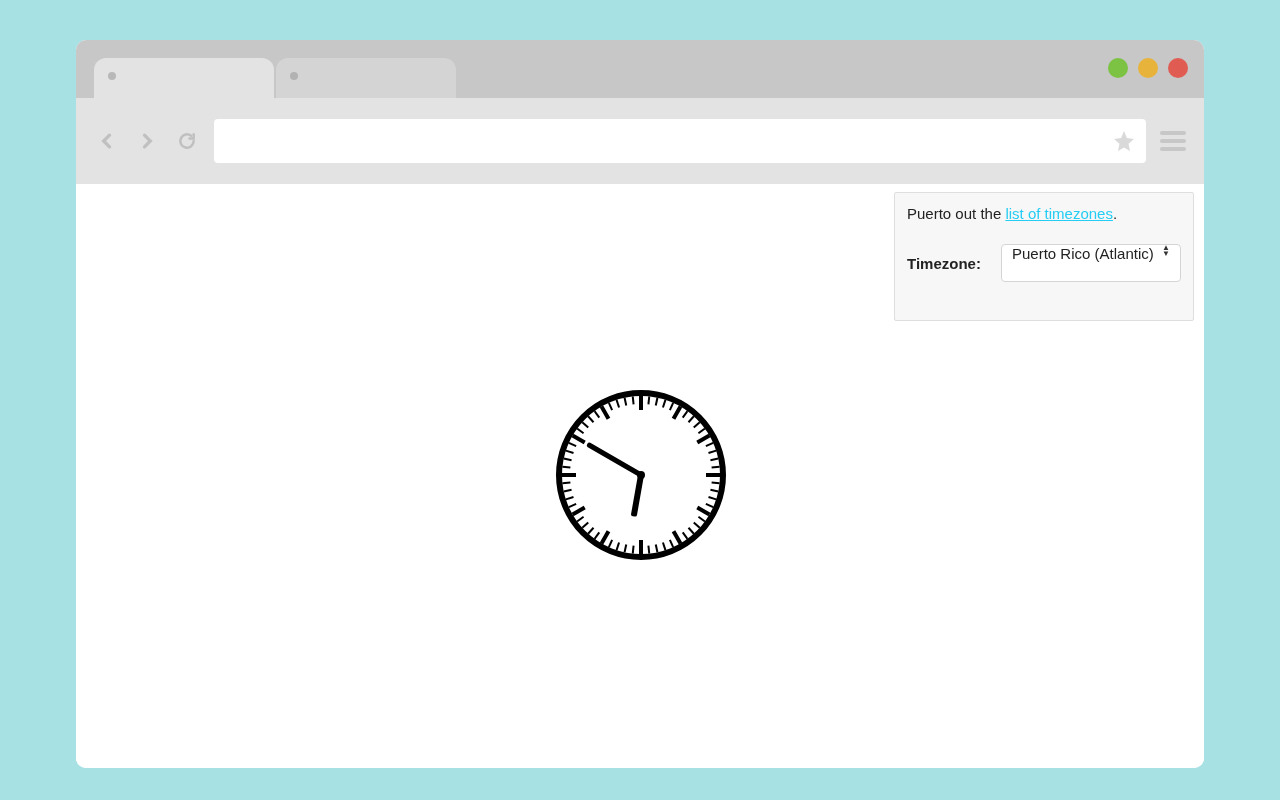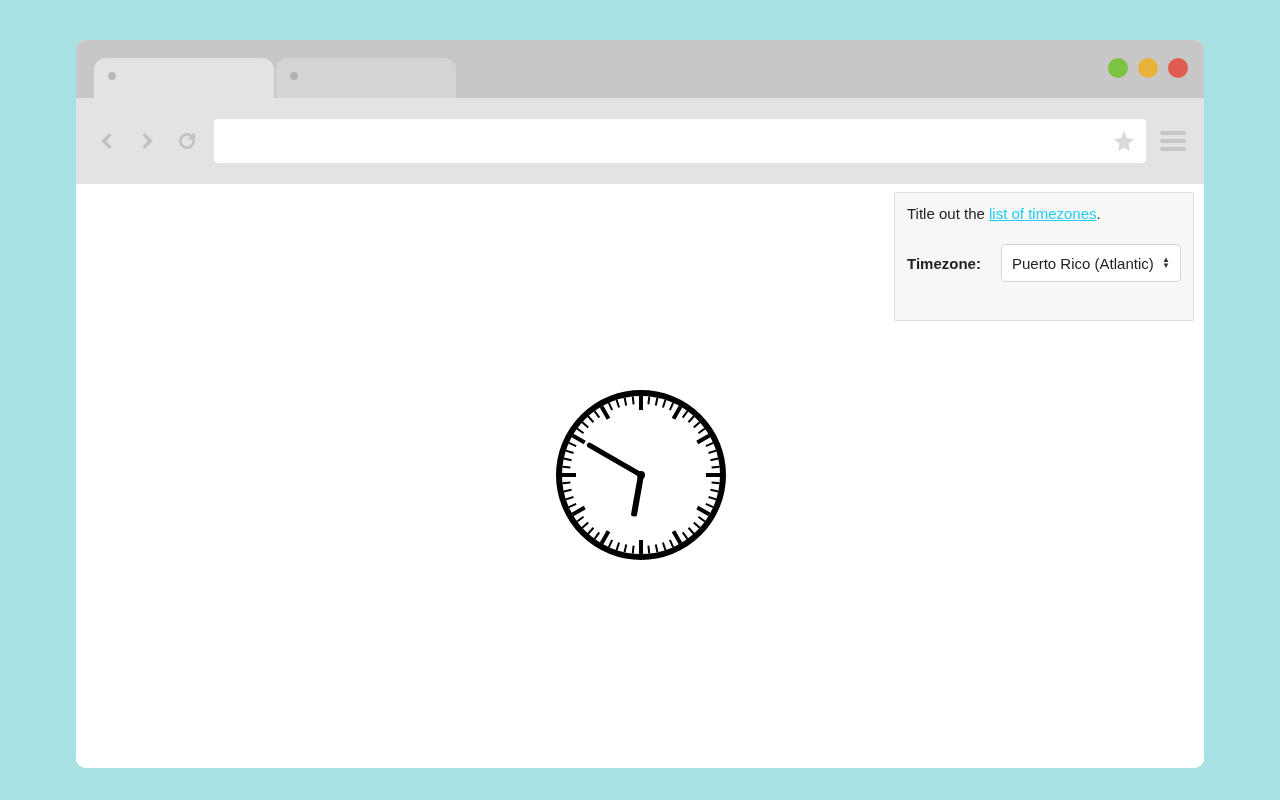--- a/index.html
+++ b/index.html
@@ -131,21 +131,21 @@
   .form-row input[type=text], .form-row .select-wrap {
     flex:1;
     height:38px;
     border:1px solid #d5d5d5;
     border-radius:4px;
     background:#fff;
     padding: 0 10px;
     font-size:15px;
   }
   .select-wrap {
-    display:flex; align-items:center; justify-content:space-between;
+    display:flex; align-items:flex-start; justify-content:space-between;
     cursor:pointer;
   }
   .select-arrows {
     display:flex; flex-direction:column; font-size:8px; line-height:6px; color:#333;
   }
   .btn-add {
     width:100%;
     height:40px;
     background:#f1f1f1;
     border:1px solid #d2d2d2;
@@ -315,21 +315,21 @@
           <div class="tick minor" style="transform: rotate(342deg) translate(-1px, -79px);"></div>
           <div class="tick minor" style="transform: rotate(348deg) translate(-1px, -79px);"></div>
           <div class="tick minor" style="transform: rotate(354deg) translate(-1px, -79px);"></div>
           <div class="hand hour" style="transform: rotate(190deg) translate(-3px, -42px);"></div>
           <div class="hand minute" style="transform: rotate(300deg) translate(-2.5px, -62px);"></div>
         </div>
     </div>
 
     <div class="sidebar-panel">
       <div class="intro">
-        <span>Title out the </span><a href="#">list of timezones</a><span>.</span>
+        <span>Puerto out the </span><a href="#">list of timezones</a><span>.</span>
       </div>
 
 
       <div class="form-row">
         <label>Timezone:</label>
         <div class="select-wrap">
           <span>Puerto Rico (Atlantic)</span>
           <span class="select-arrows">
             <span>▲</span>
               <span>▼</span>

